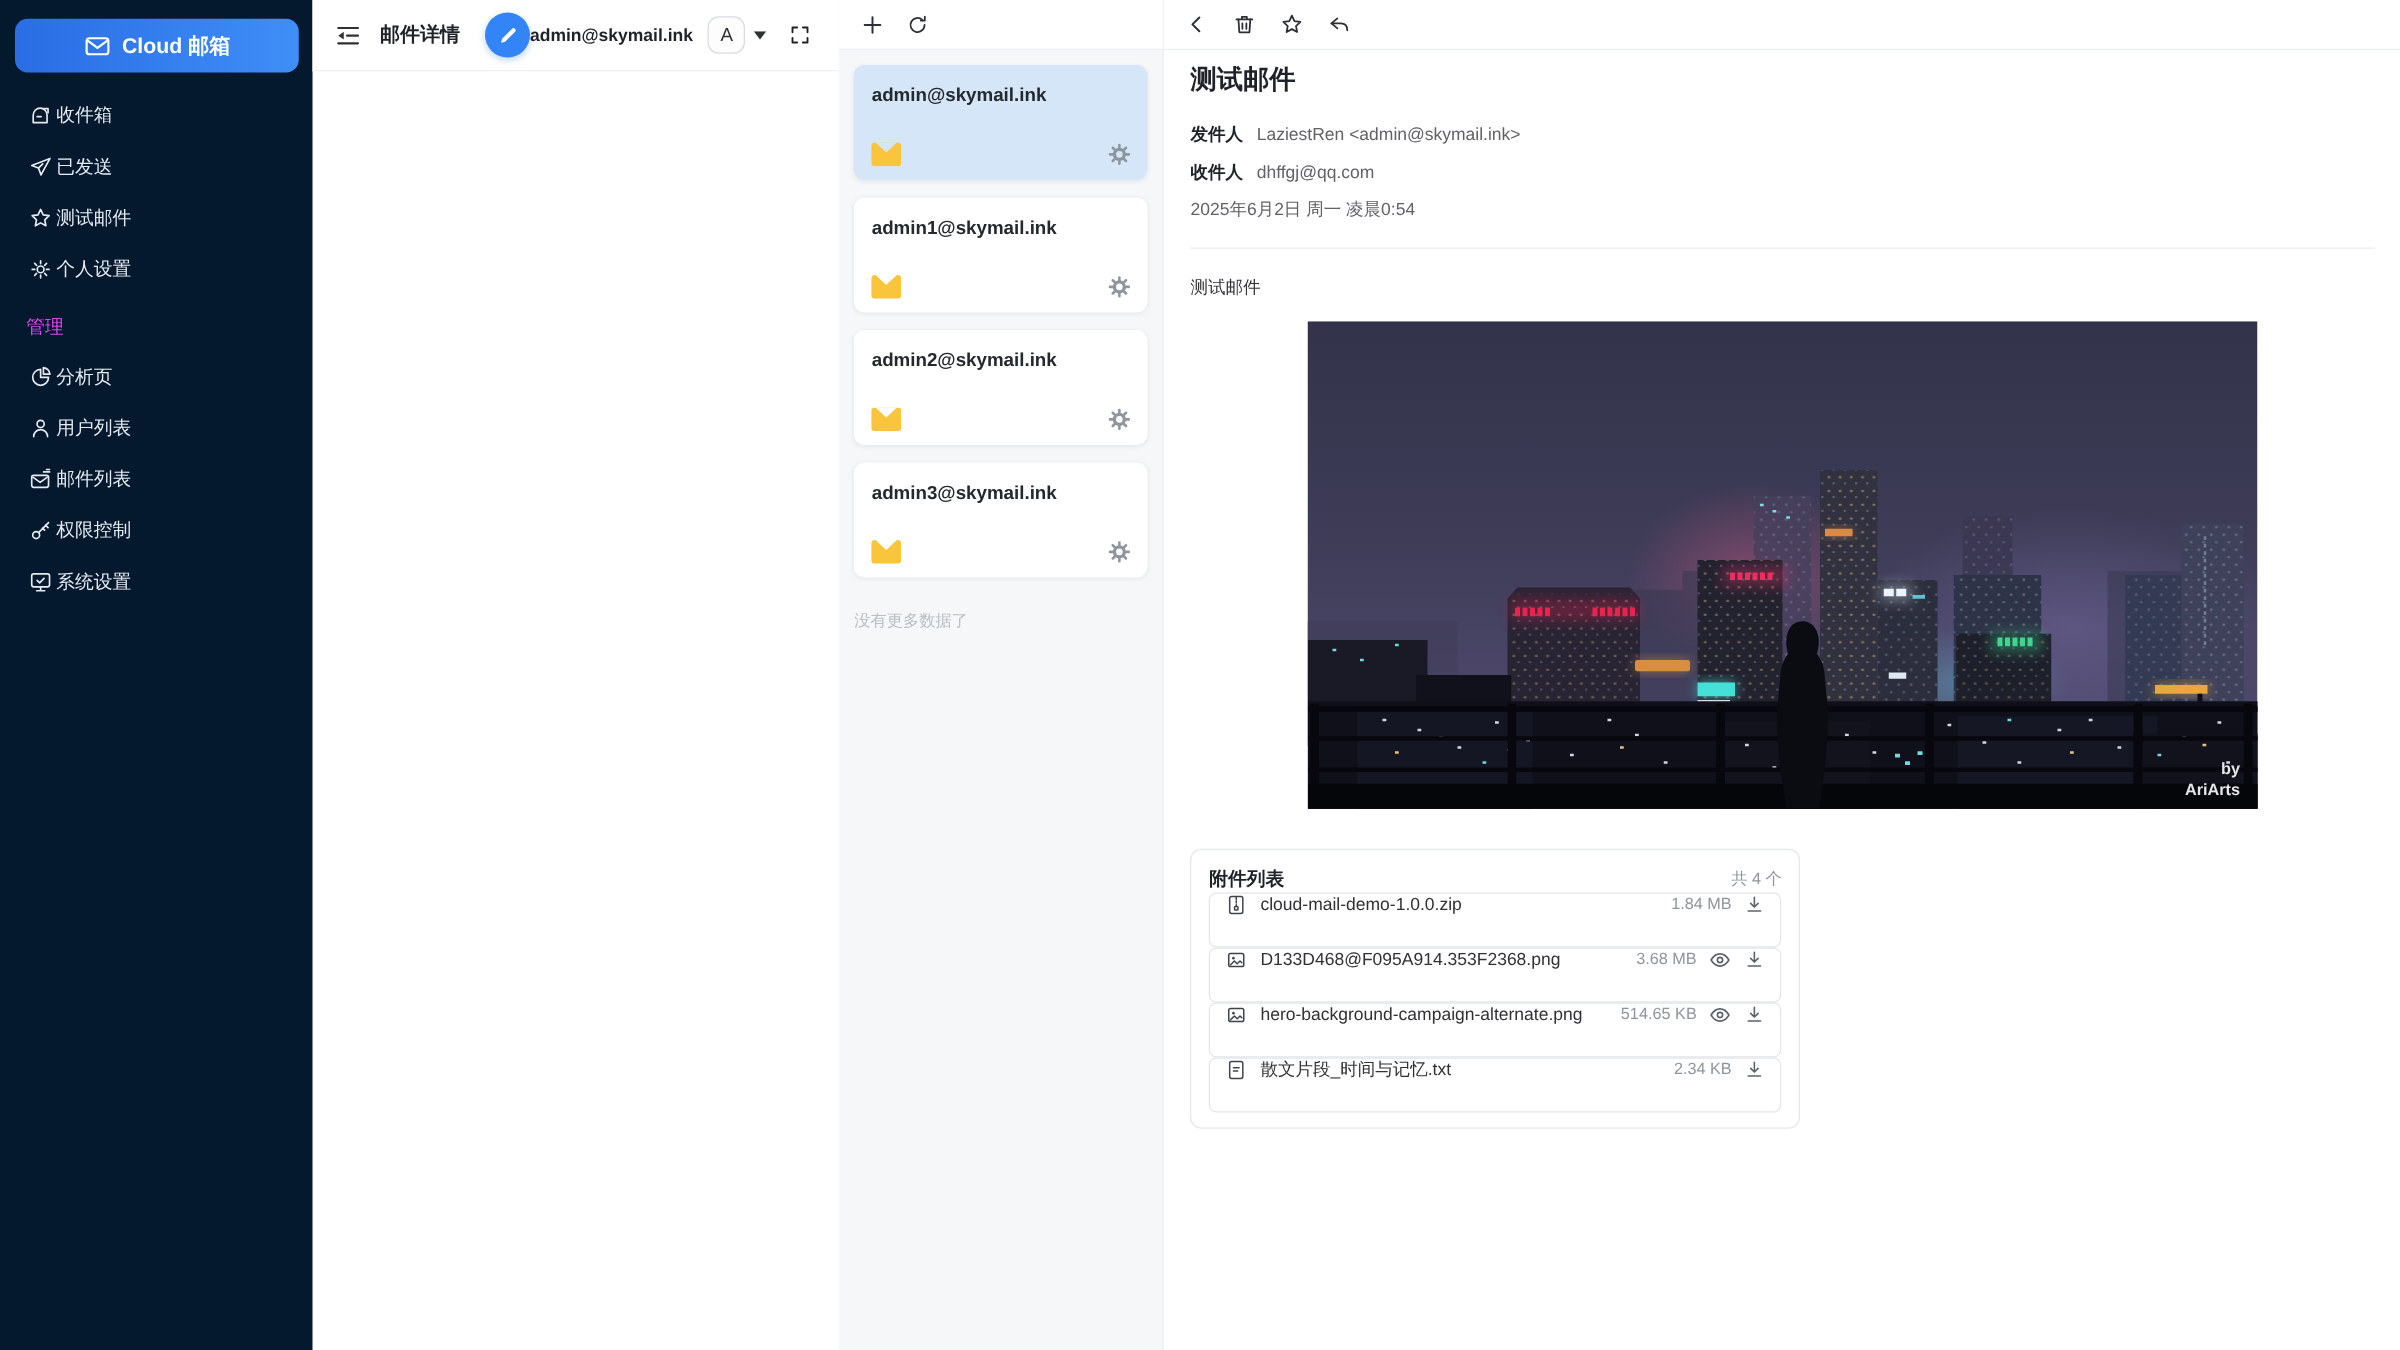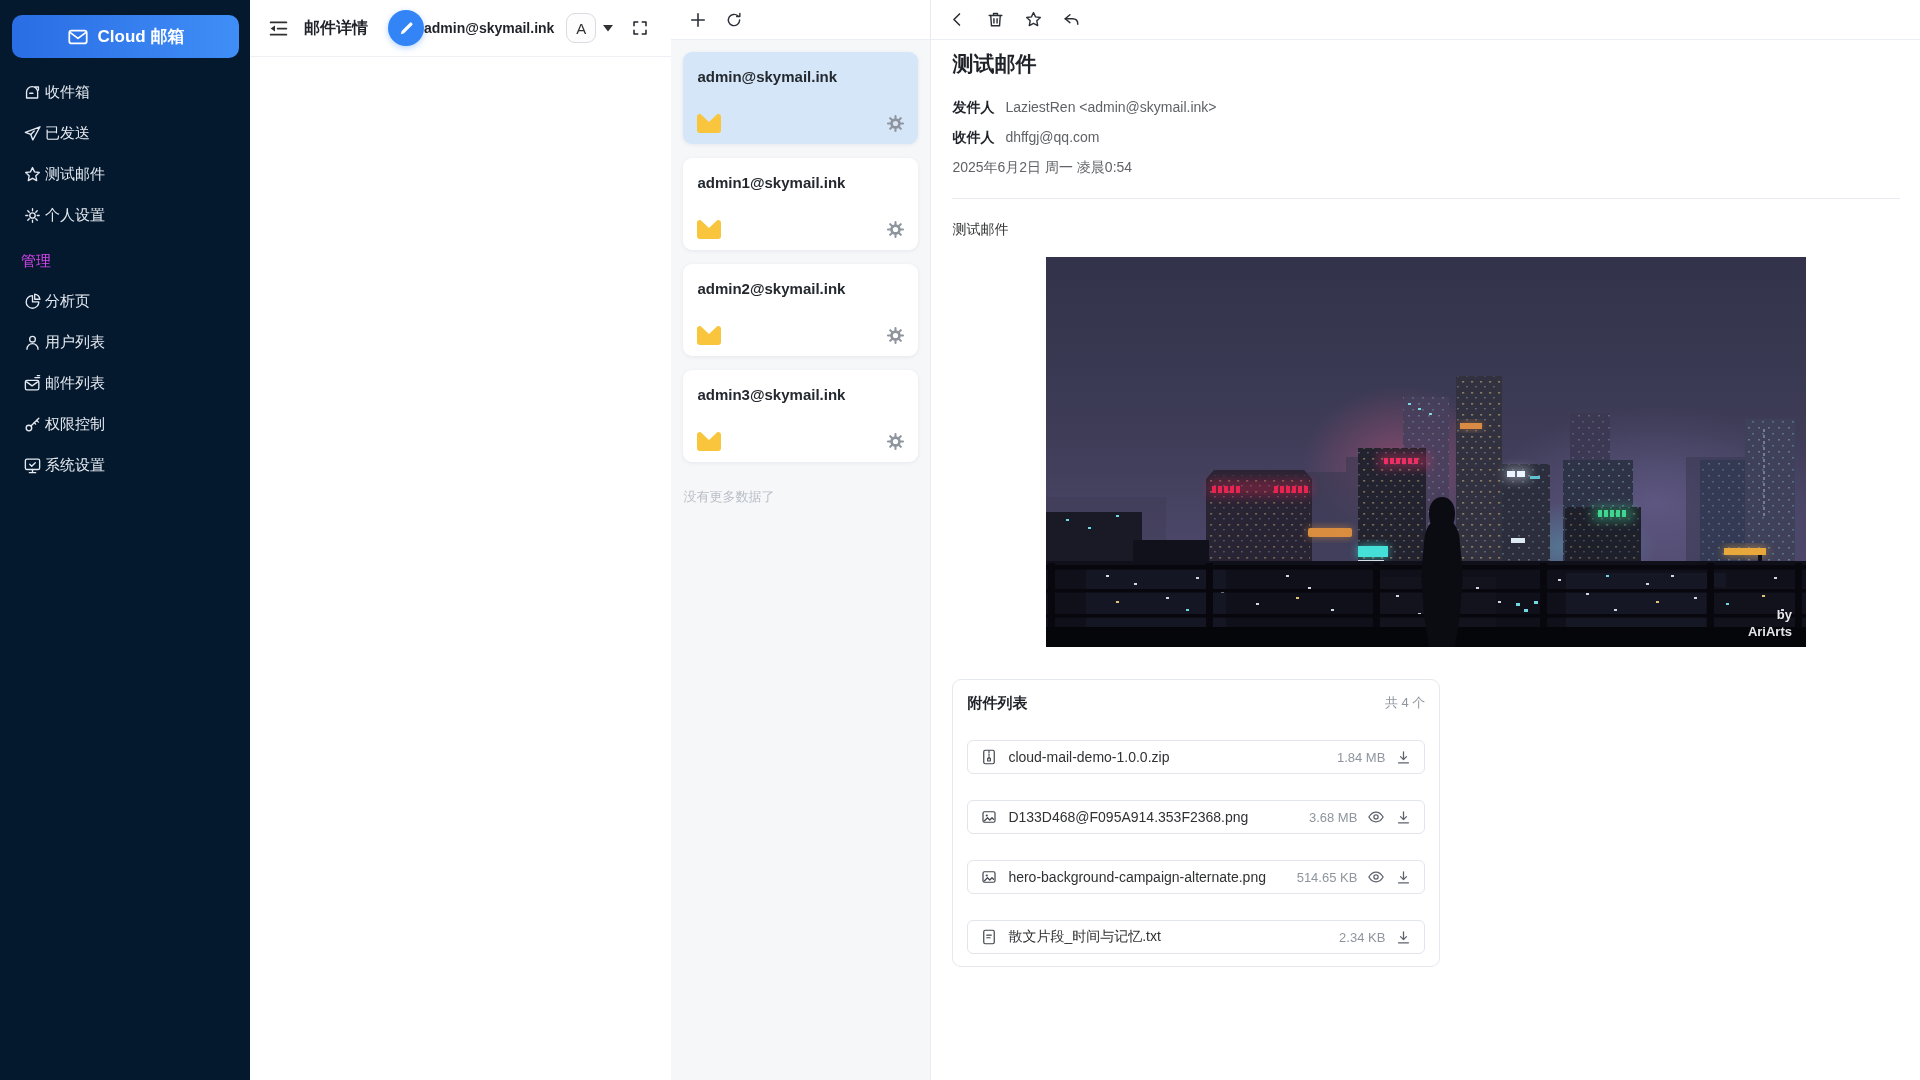--- a/index.html
+++ b/index.html
@@ -72,22 +72,22 @@
   .rule { border:none; border-top:1px solid #e9ecf0; margin:16px 20px 0 21px; }
   .body-text { margin-top:20px; font-size:14px; color:#303133; line-height:20px; }
   .mail-image { width:760px; margin:18px auto 0; display:block; font-size:0; }
 
   
   .attach-card { width:488px; margin:32px 0 24px 21px; border:1px solid #e5e8ec; border-radius:9px;
     padding:12px 14px; background:#fff; }
   .attach-head { display:flex; align-items:center; justify-content:space-between; height:22px;text-align:right; }
   .attach-title { font-size:15px; font-weight:bold; color:#1f2329; }
   .attach-count { font-size:13px; color:#8f959e; }
-  .attach-item { margin-top:26px; height:34px; border:1px solid #e2e5ea; border-radius:6px;
-    display:flex; align-items:center; padding:0 12px; gap:10px; background:#fff; }
+  .attach-item { margin-top:0; height:44px; border:1px solid #e2e5ea; border-radius:6px;
+    display:flex; padding:0 12px; gap:10px; background:#fff; }
   .file-ic { display:flex; color:#3f444c; flex:0 0 18px; }
   .attach-name { flex:1; font-size:14px; color:#303133; white-space:nowrap; overflow:hidden;
     text-overflow:ellipsis; }
   .attach-size { font-size:13px; color:#8f959e; white-space:nowrap; }
   .act-ic { display:flex; color:#5c626b; cursor:pointer; }
 </style>
 </head>
 <body>
 
 <div class="app">

